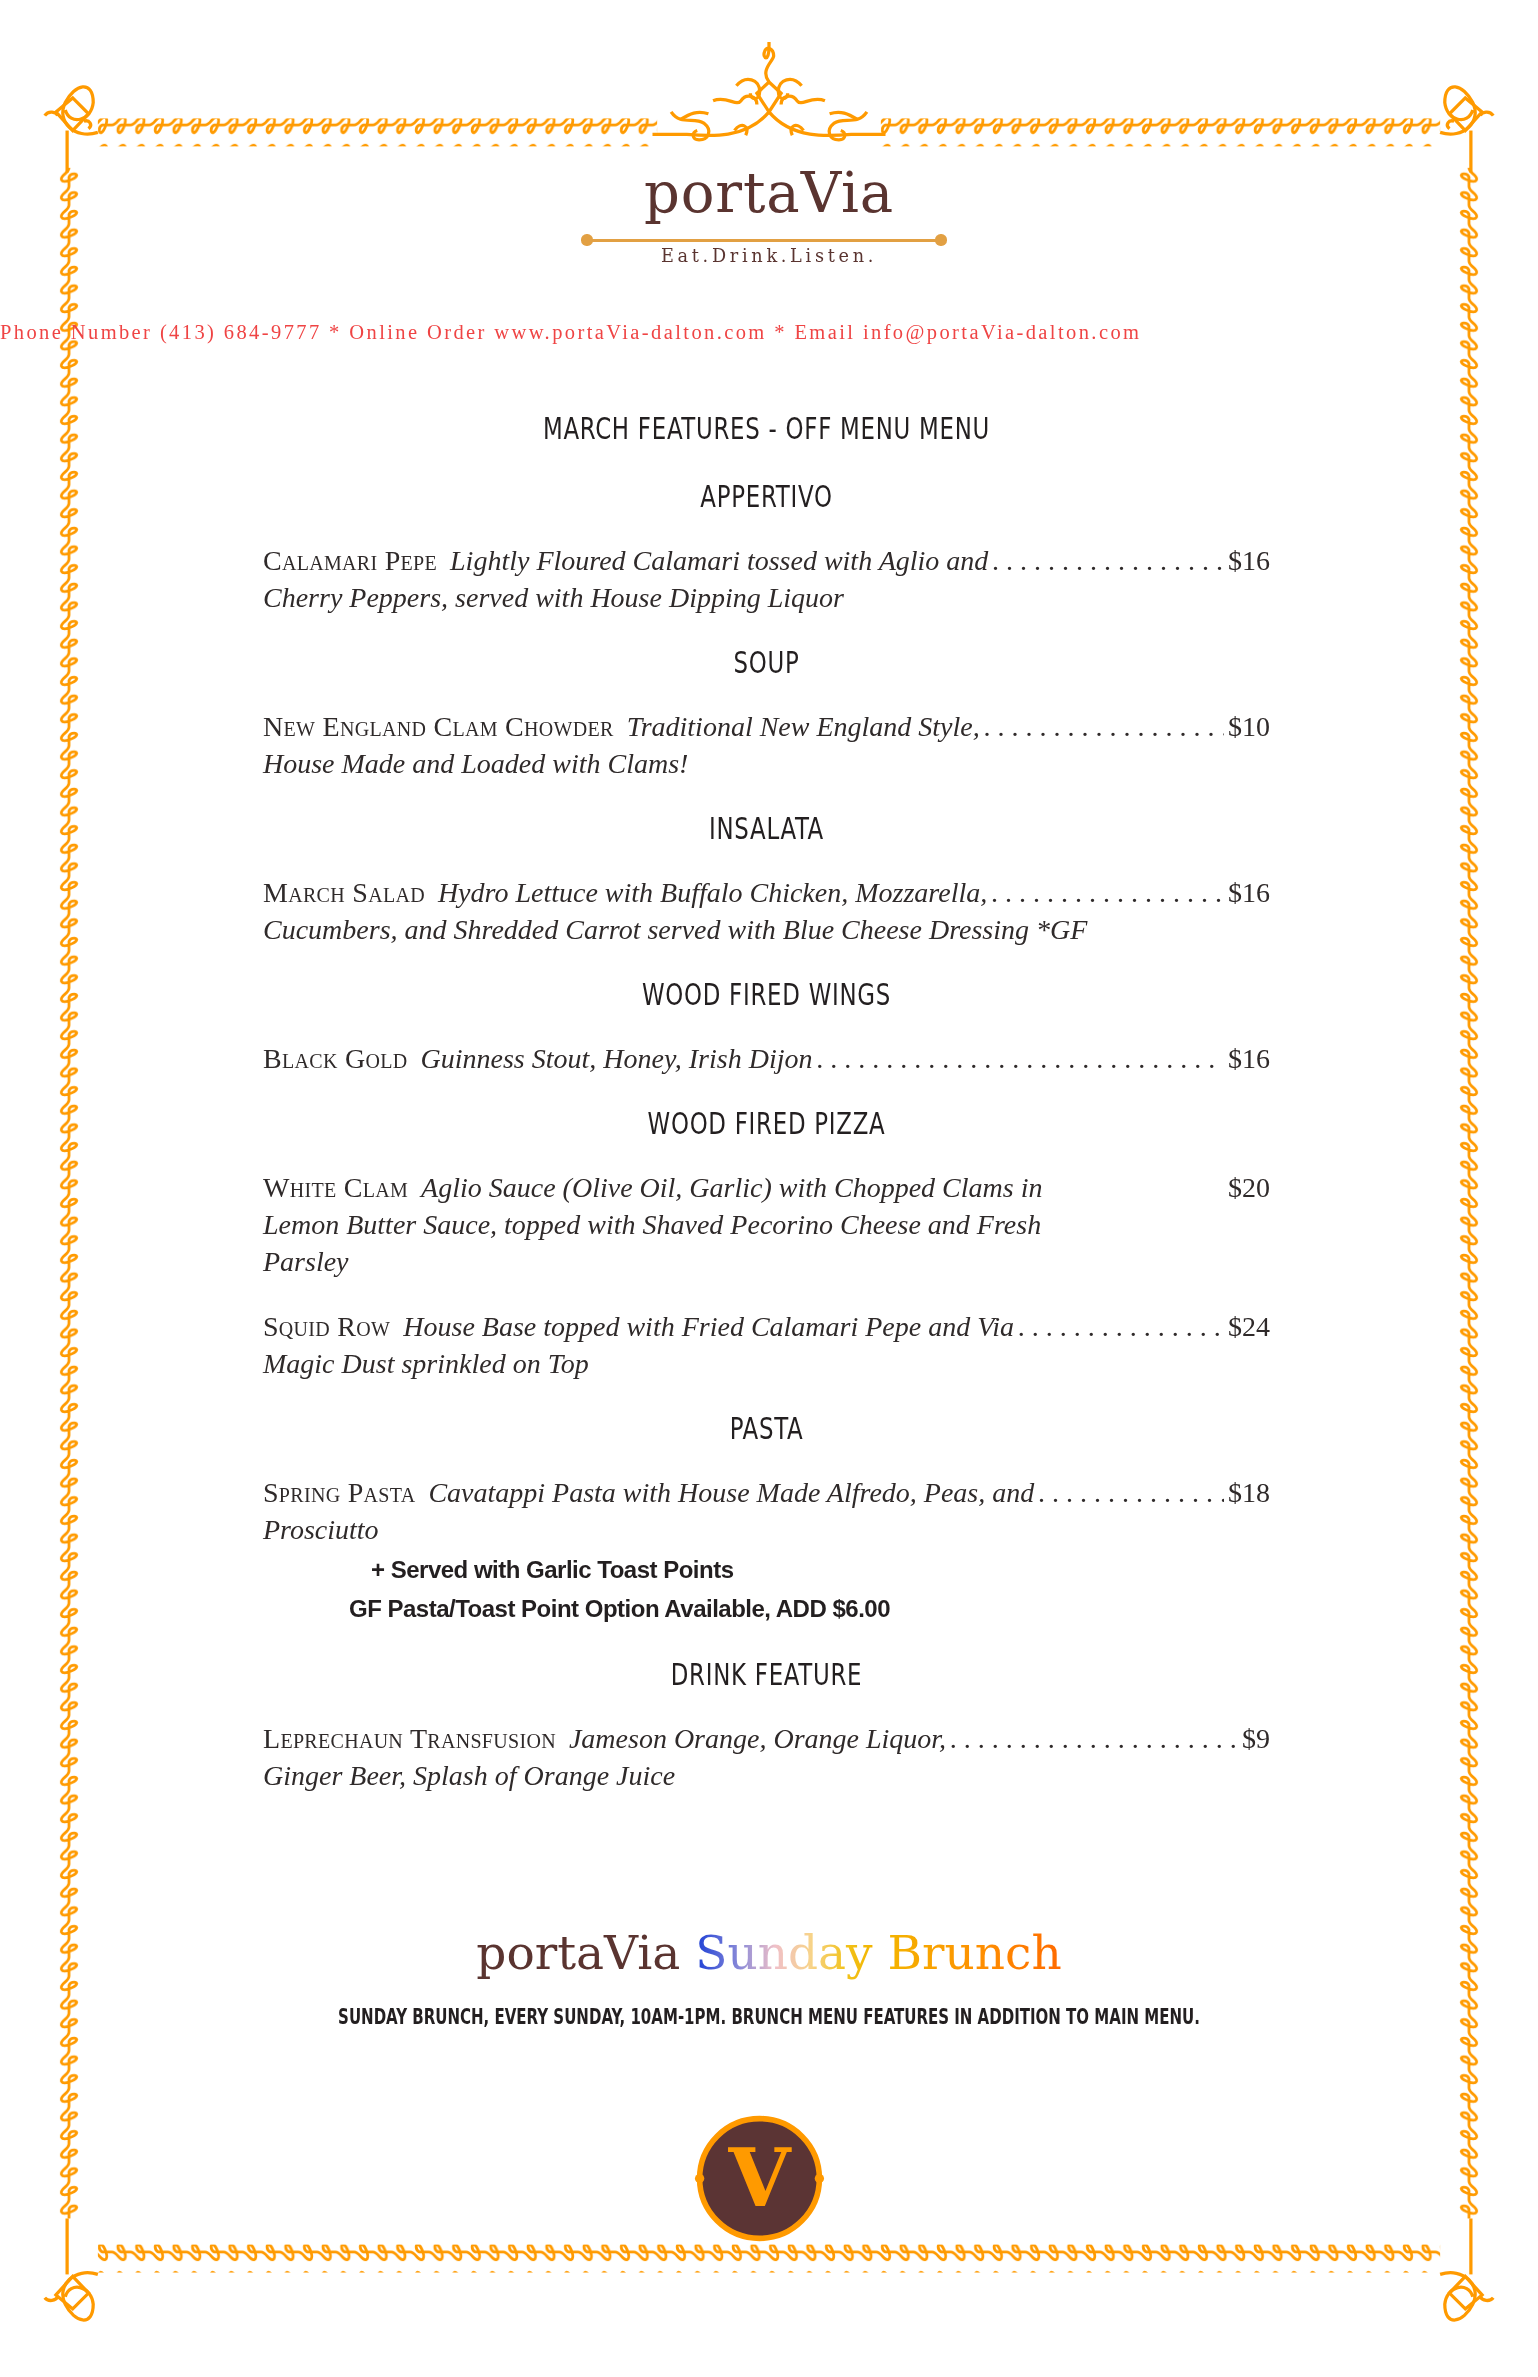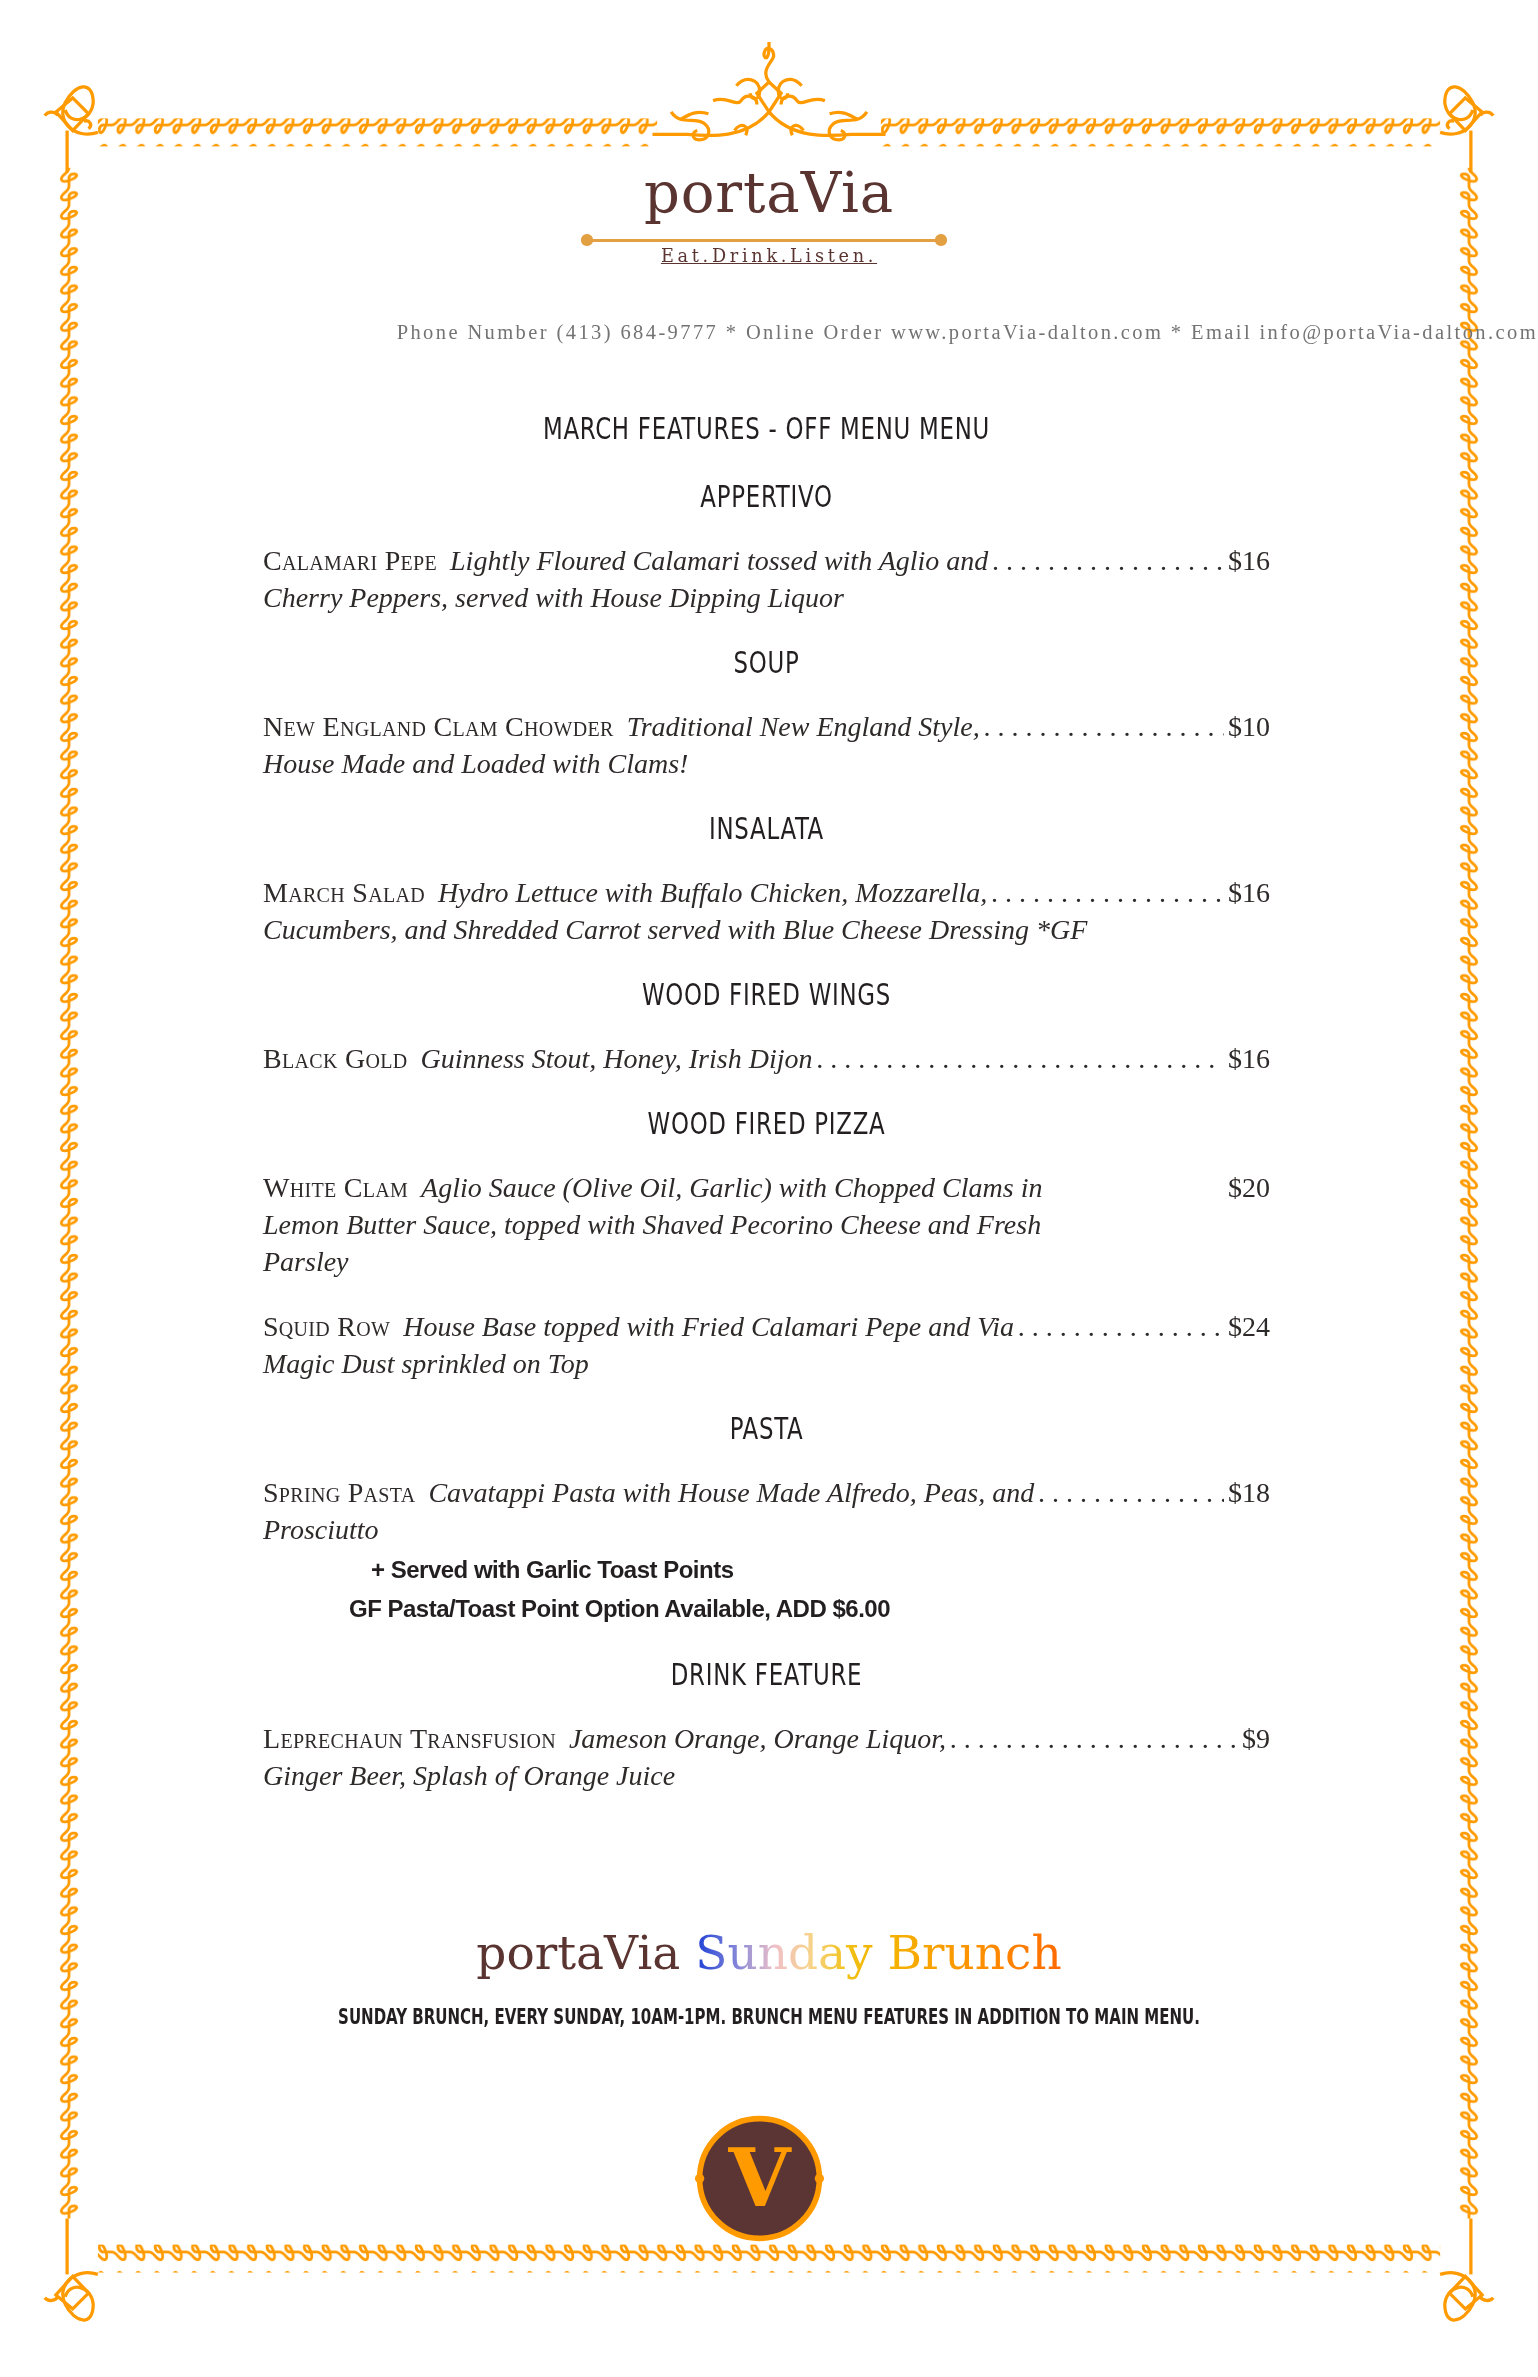--- a/index.html
+++ b/index.html
@@ -9,24 +9,24 @@
   }
   .border-svg { position: absolute; left: 0; top: 0; width: 1538px; height: 2377px; }
   .logo { position: absolute; left: 0; width: 1538px; top: 160px; text-align: center; }
   .logo-name {
     font-family: "DejaVu Serif", serif; font-size: 56px; color: #5a3430; letter-spacing: 0.9px;
     line-height: 65px; display: inline-block;
   }
   .logo-rule { position: absolute; left: 587px; top: 79px; width: 354px; height: 2.8px; background: #e2a043; }
   .logo-rule::before, .logo-rule::after { content: ""; position: absolute; top: -4.7px; width: 11.2px; height: 11.2px; border-radius: 50%; background: #e2a043; }
   .logo-rule::before { left: -5.6px; } .logo-rule::after { right: -5.6px; }
-  .logo-tag { position: absolute; left: 0; width: 1538px; top: 86px; font-size: 17.7px; letter-spacing: 3.7px; color: #5a3430; text-decoration: underline; }
+  .logo-tag { position: absolute; left: 0; width: 1538px; top: 86px; font-size: 17.7px; letter-spacing: 3.7px; color: #5a3430; }
   .contact {
-    position: absolute; top: 321px; left: 0; width: 1538px; text-align: right;
-    font-family: "Liberation Serif", serif; font-size: 20.5px; letter-spacing: 2.4px; color: #737373;
+    position: absolute; top: 321px; left: 0; width: 1538px; text-align: left;
+    font-family: "Liberation Serif", serif; font-size: 20.5px; letter-spacing: 2.4px; color: #ef4444;
   }
   .menu { position: absolute; left: 263px; width: 1007px; top: 410px; }
   .h {
     font-family: "DejaVu Sans Condensed", "DejaVu Sans", sans-serif; font-stretch: condensed;
     text-align: center; font-size: 31px; letter-spacing: 0.9px; color: #231f20;
     transform: scaleX(0.82); transform-origin: center;
   }
   .h.title { margin-bottom: 32px; }
   .h.sec { margin-top: 28px; margin-bottom: 20.5px; }
   .item { position: relative; font-family: "Liberation Serif", serif; font-size: 28px; line-height: 37px; margin-bottom: 13px; color: #2f2a2a; }

